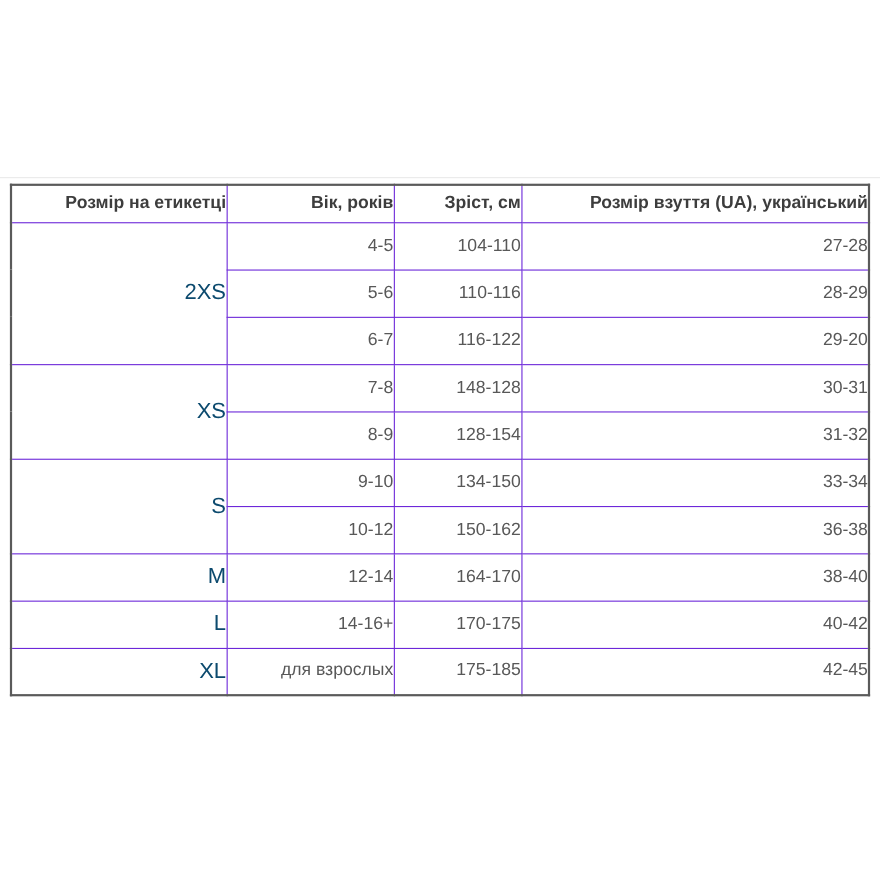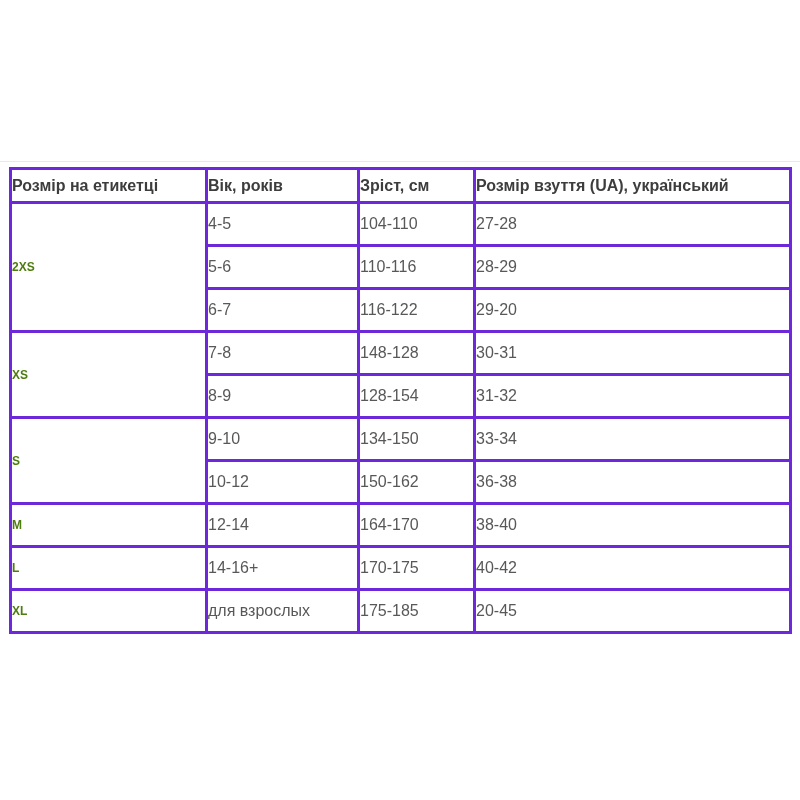--- a/index.html
+++ b/index.html
@@ -27,22 +27,22 @@
     position: absolute;
     left: 9px;
     top: 167px;
     width: 780px;
     border-collapse: collapse;
     table-layout: fixed;
     border: 2px solid #5a5a5a;
   }
   table.size-chart th,
   table.size-chart td {
-    border: 3px solid #6d28d9;
-    text-align: left;
+    border: 1px solid #6d28d9;
+    text-align: right;
     vertical-align: middle;
     padding: 0;
     overflow: hidden;
     white-space: nowrap;
   }
   table.size-chart thead tr {
     height: 34px;
   }
   table.size-chart tbody tr {
     height: 43px;
@@ -51,23 +51,23 @@
   .col-age    { width: 152px; }
   .col-height { width: 116px; }
   .col-shoe   { width: 316px; }
   th.header-cell {
     font-size: 16px;
     font-weight: bold;
     color: #3d3d3d;
     background: #ffffff;
   }
   td.size-cell {
-    font-size: 12px;
-    font-weight: bold;
-    color: #4d7c0f;
+    font-size: 20px;
+    font-weight: normal;
+    color: #0c4a6e;
   }
   td.value-cell {
     font-size: 16px;
     font-weight: normal;
     color: #585858;
   }
 </style>
 </head>
 <body>
 
@@ -137,17 +137,17 @@
         <tr>
           <td class="size-cell" rowspan="1">L</td>
           <td class="value-cell">14-16+</td>
           <td class="value-cell">170-175</td>
           <td class="value-cell">40-42</td>
         </tr>
         <tr>
           <td class="size-cell" rowspan="1">XL</td>
           <td class="value-cell">для взрослых</td>
           <td class="value-cell">175-185</td>
-          <td class="value-cell">20-45</td>
+          <td class="value-cell">42-45</td>
         </tr>
       </tbody>
   </table>
 </div>
 
 </body></html>

